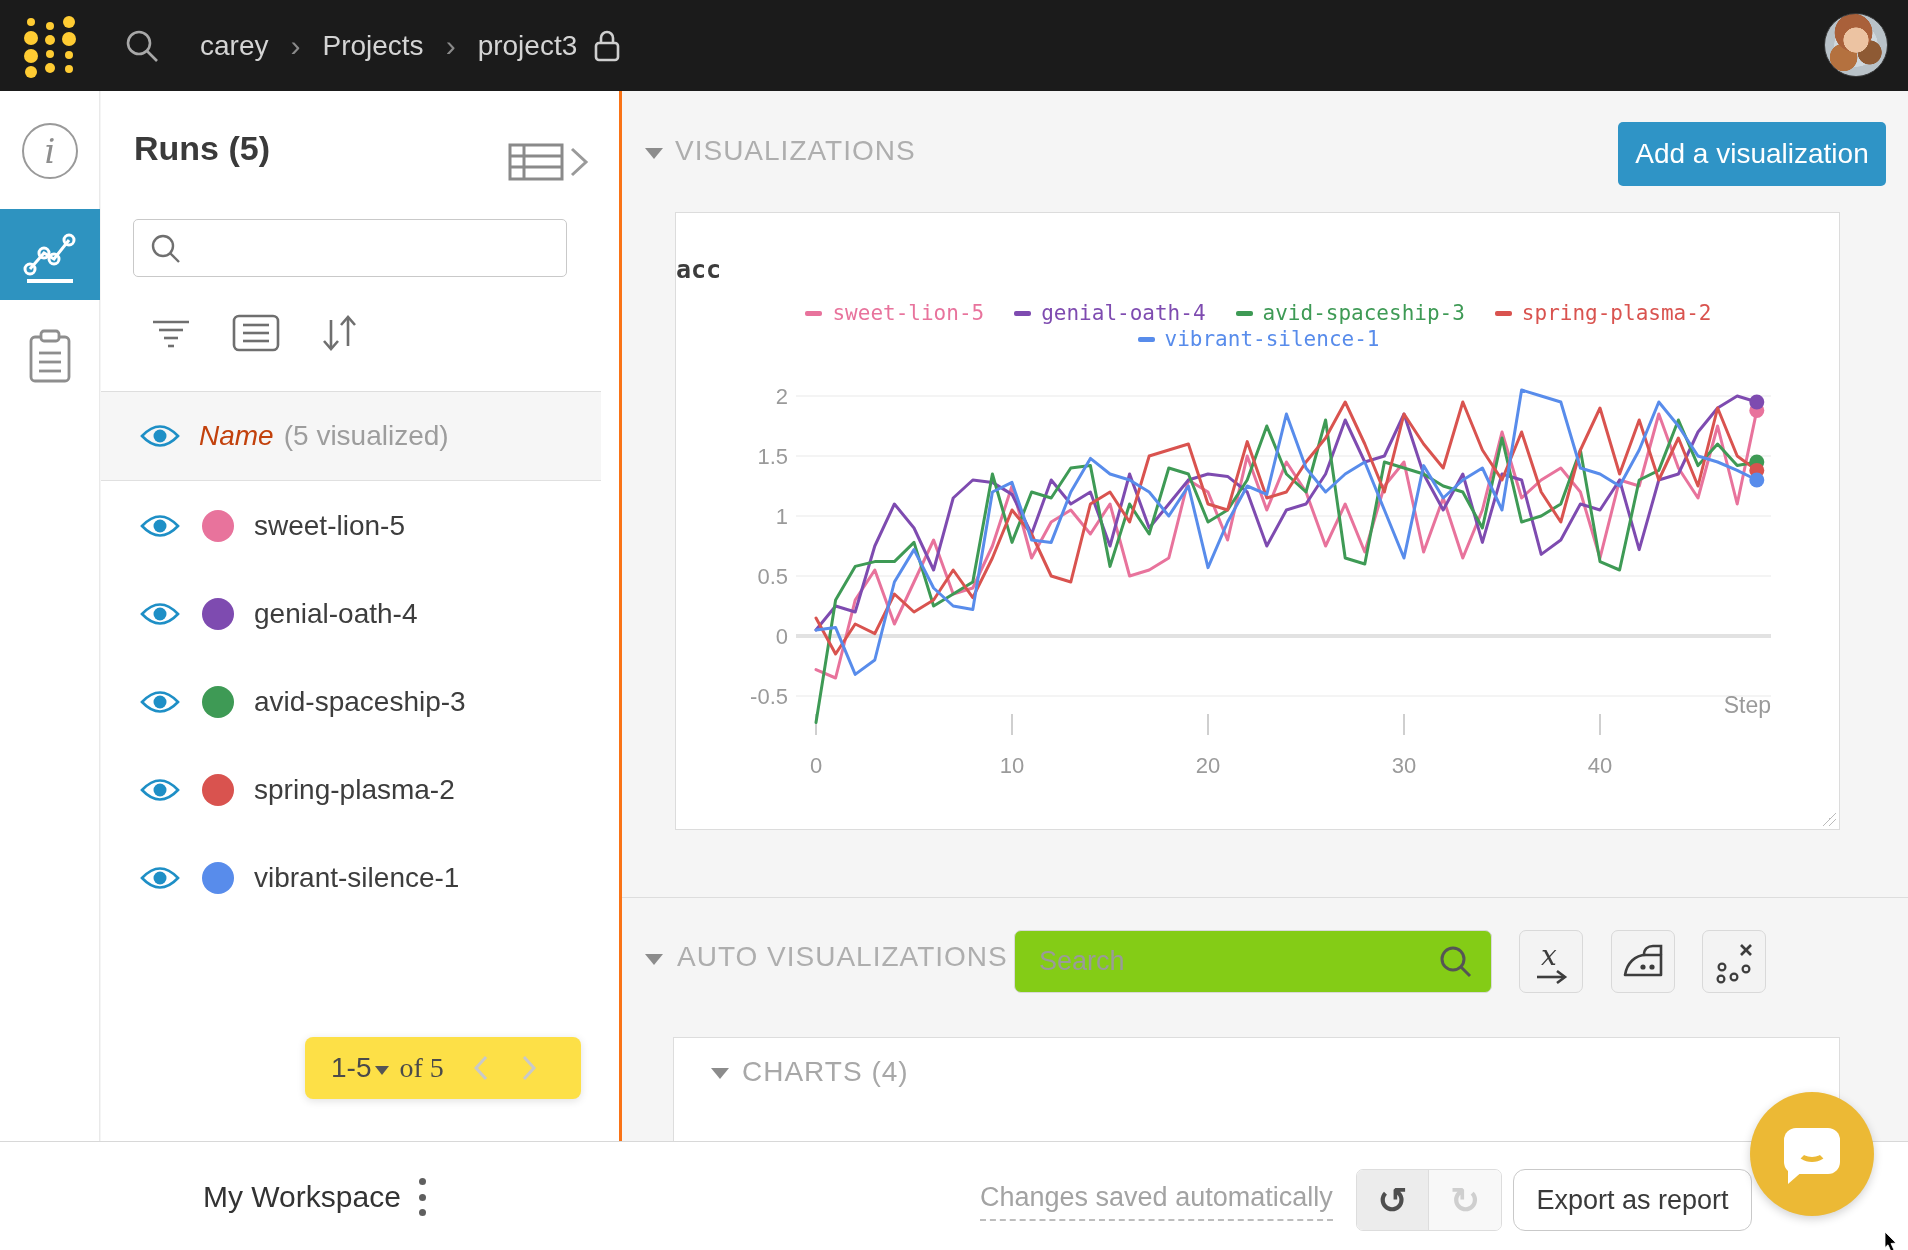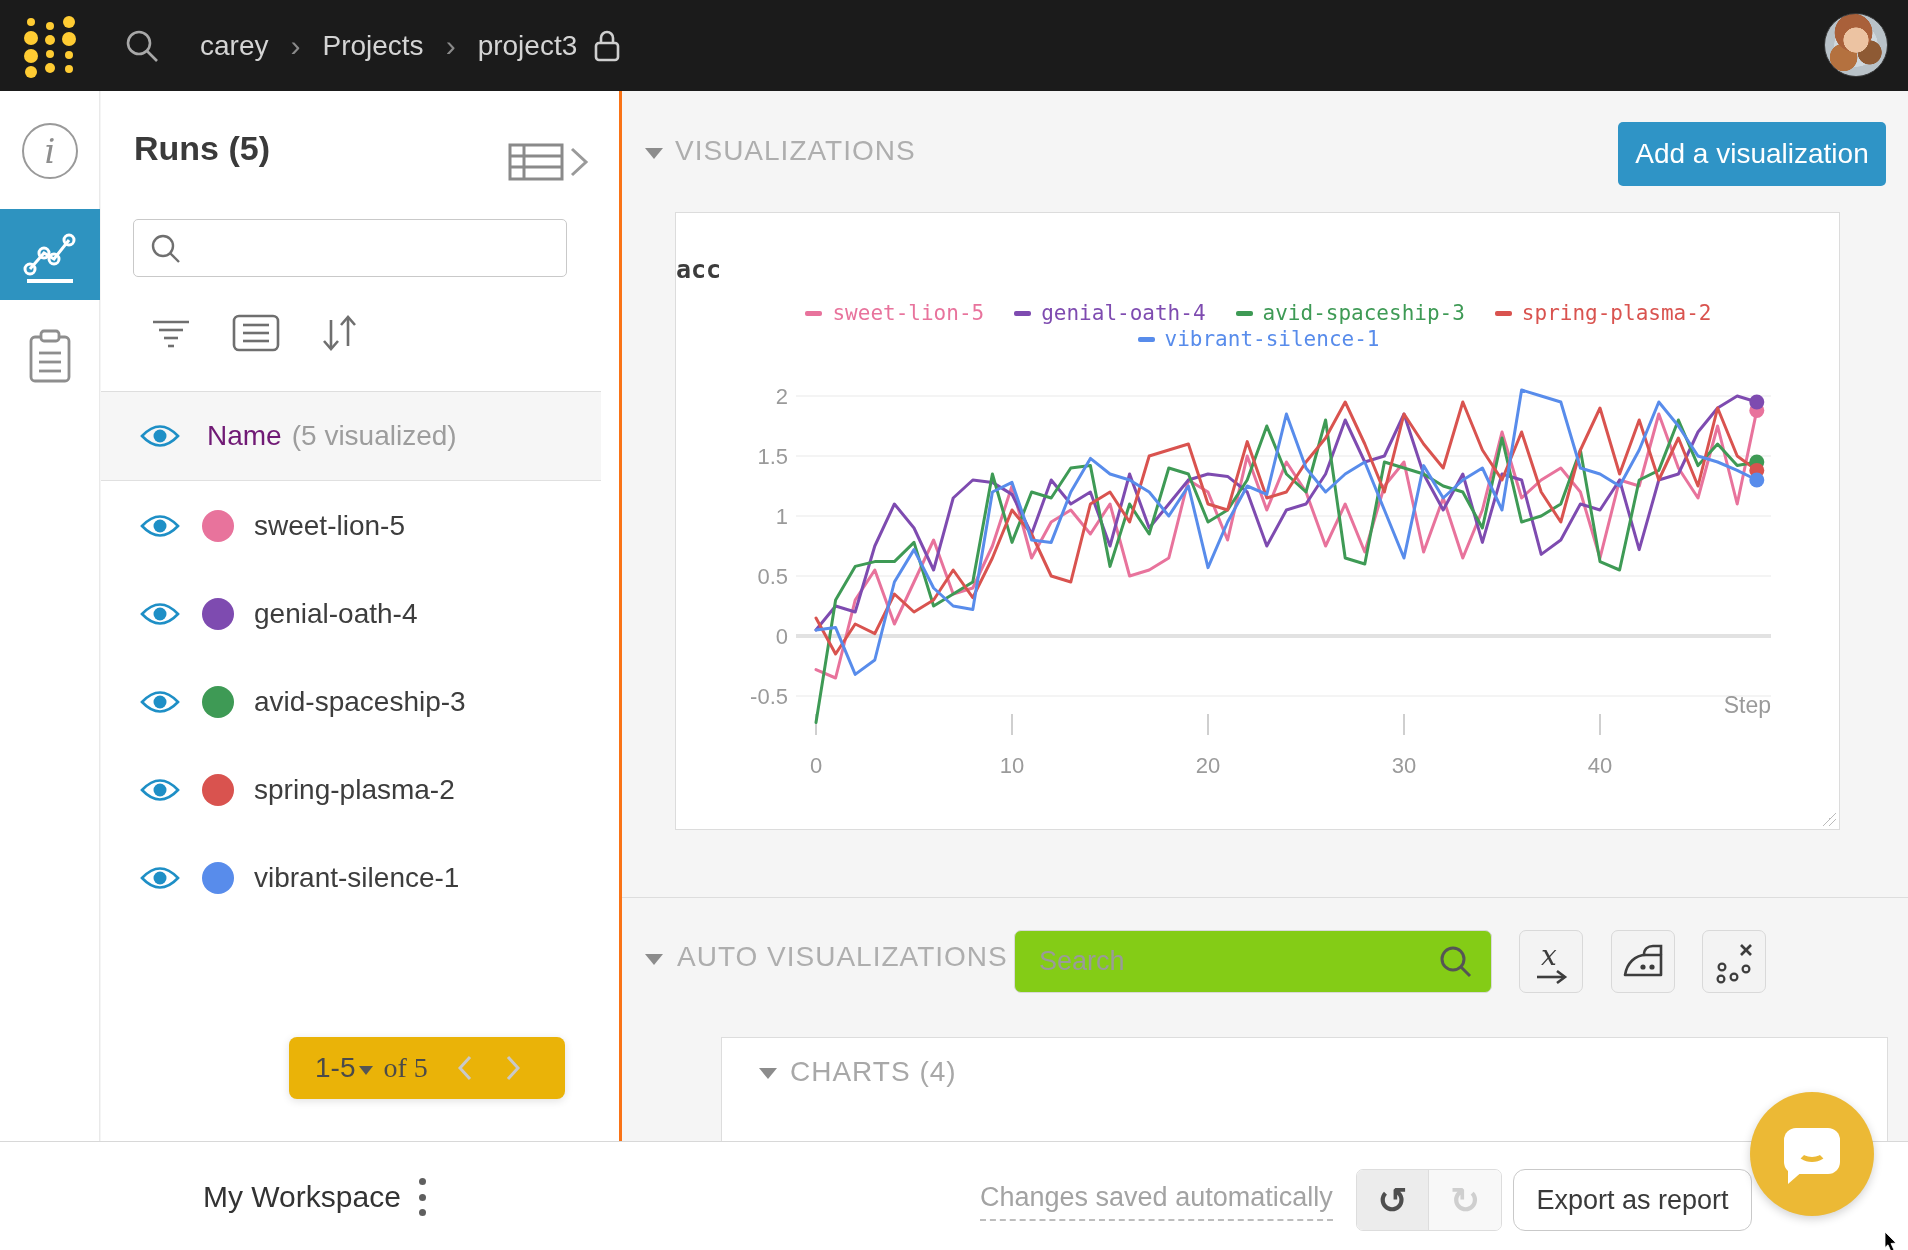--- a/index.html
+++ b/index.html
@@ -39,28 +39,28 @@
   .table-toggle { position:absolute; left:405px; top:50px; width:85px; height:42px; cursor:pointer; }
   .runs-search { position:absolute; left:32px; top:128px; width:434px; height:58px; border:1px solid #c9c9c9; border-radius:5px; background:#fff; }
   .runs-search svg { position:absolute; left:16px; top:13px; }
   .runs-search input { position:absolute; left:58px; top:4px; width:360px; height:48px; border:none; outline:none; font-size:26px; color:#444; background:transparent; }
   .filter-row { position:absolute; left:0; top:210px; width:500px; height:64px; }
   .filter-row .fbtn { position:absolute; top:6px; width:56px; height:52px; display:flex; align-items:center; justify-content:center; cursor:pointer; }
   .runs-divider { position:absolute; left:0; top:300px; width:500px; border-top:1px solid #dedede; }
   .name-header { position:absolute; left:0; top:301px; width:500px; height:89px; background:#f6f6f6; border-bottom:1px solid #e0e0e0;
     display:flex; align-items:center; }
   .name-header .eye { margin-left:38px; }
-  .name-label { margin-left:26px; font-size:28px; color:#701a75; }
+  .name-label { margin-left:18px; font-size:28px; color:#c2410c;font-style:italic; }
   .name-sub { margin-left:10px; font-size:28px; color:#9d9d9d; }
   .run-rows { position:absolute; left:0; top:391px; width:500px; }
   .run-row { height:88px; display:flex; align-items:center; cursor:pointer; }
   .run-row .eye { margin-left:38px; }
   .run-dot { width:32px; height:32px; border-radius:50%; margin-left:21px; }
   .run-name { margin-left:20px; font-size:28px; color:#3d3d3d; }
-  .pager { position:absolute; left:188px; top:946px; width:276px; height:62px; background:#eab308; border-radius:8px;
+  .pager { position:absolute; left:204px; top:946px; width:276px; height:62px; background:#fde047; border-radius:8px;
     box-shadow:0 2px 8px rgba(0,0,0,0.12); display:flex; align-items:center; }
   .pager-range { margin-left:26px; font-size:28px; color:#4a4a4a; cursor:pointer; }
   .pager-caret { width:0; height:0; border-left:7px solid transparent; border-right:7px solid transparent; border-top:9px solid #555; margin:4px 0 0 4px; cursor:pointer; }
   .pager-of { margin-left:10px; font-size:28px; color:#4a4a4a;font-family:Liberation Serif, serif; }
   .pager-prev,.pager-next { margin-left:26px; cursor:pointer; }
 
   
   .content { position:absolute; left:601px; top:91px; width:1307px; height:1050px; }
   .sec-caret { width:0; height:0; border-left:9px solid transparent; border-right:9px solid transparent; border-top:11px solid #8c8c8c; display:inline-block; cursor:pointer; }
   .sec-label { font-size:28px; color:#aeaeae; letter-spacing:1px; }
@@ -84,21 +84,21 @@
   .autoviz-caret { position:absolute; left:44px; top:863px; }
   .autoviz-label { position:absolute; left:76px; top:850px; }
   .autoviz-search { position:absolute; left:413px; top:839px; width:478px; height:63px; background:#84cc16; border:1px solid #d9d9d9; border-radius:7px; }
   .autoviz-search input { position:absolute; left:24px; top:6px; width:380px; height:48px; border:none; outline:none; font-size:27px; color:#444; background:transparent; }
   .autoviz-search input::placeholder { color:#9a9a9a; }
   .autoviz-search svg { position:absolute; right:18px; top:14px; }
   .tool-btn { position:absolute; top:839px; width:64px; height:63px; background:#f3f3f3; border:1px solid #d9d9d9; border-radius:7px;
     display:flex; align-items:center; justify-content:center; cursor:pointer; }
   .tb-x { left:918px; } .tb-iron { left:1010px; } .tb-outlier { left:1101px; }
 
-  .charts-panel { position:absolute; left:72px; top:946px; width:1167px; height:104px; background:#fff; border:1px solid #ddd; border-bottom:none;margin-left:48px; }
+  .charts-panel { position:absolute; left:72px; top:946px; width:1167px; height:104px; background:#fff; border:1px solid #ddd; border-bottom:none; }
   .charts-caret { position:absolute; left:37px; top:30px; }
   .charts-label { position:absolute; left:68px; top:18px; color:#a8a8a8; }
 
   
   .footer { position:absolute; left:0; top:1141px; width:1908px; height:109px; background:#fff; border-top:1px solid #d8d8d8; z-index:25; }
   .ws-title { position:absolute; left:203px; top:38px; font-size:30px; color:#333; }
   .kebab { position:absolute; left:412px; top:32px; width:20px; height:46px; cursor:pointer; display:flex; flex-direction:column; align-items:center; justify-content:space-between; padding:4px 0; }
   .kebab i { width:7px; height:7px; border-radius:50%; background:#5f5f5f; }
   .saved-note { position:absolute; left:980px; top:40px; font-size:27px; color:#a3a3a3; border-bottom:2px dashed #bdbdbd; padding-bottom:6px; }
   .undo-group { position:absolute; left:1356px; top:27px; width:146px; height:62px; border:1px solid #ddd; border-radius:7px; overflow:hidden; display:flex; }

